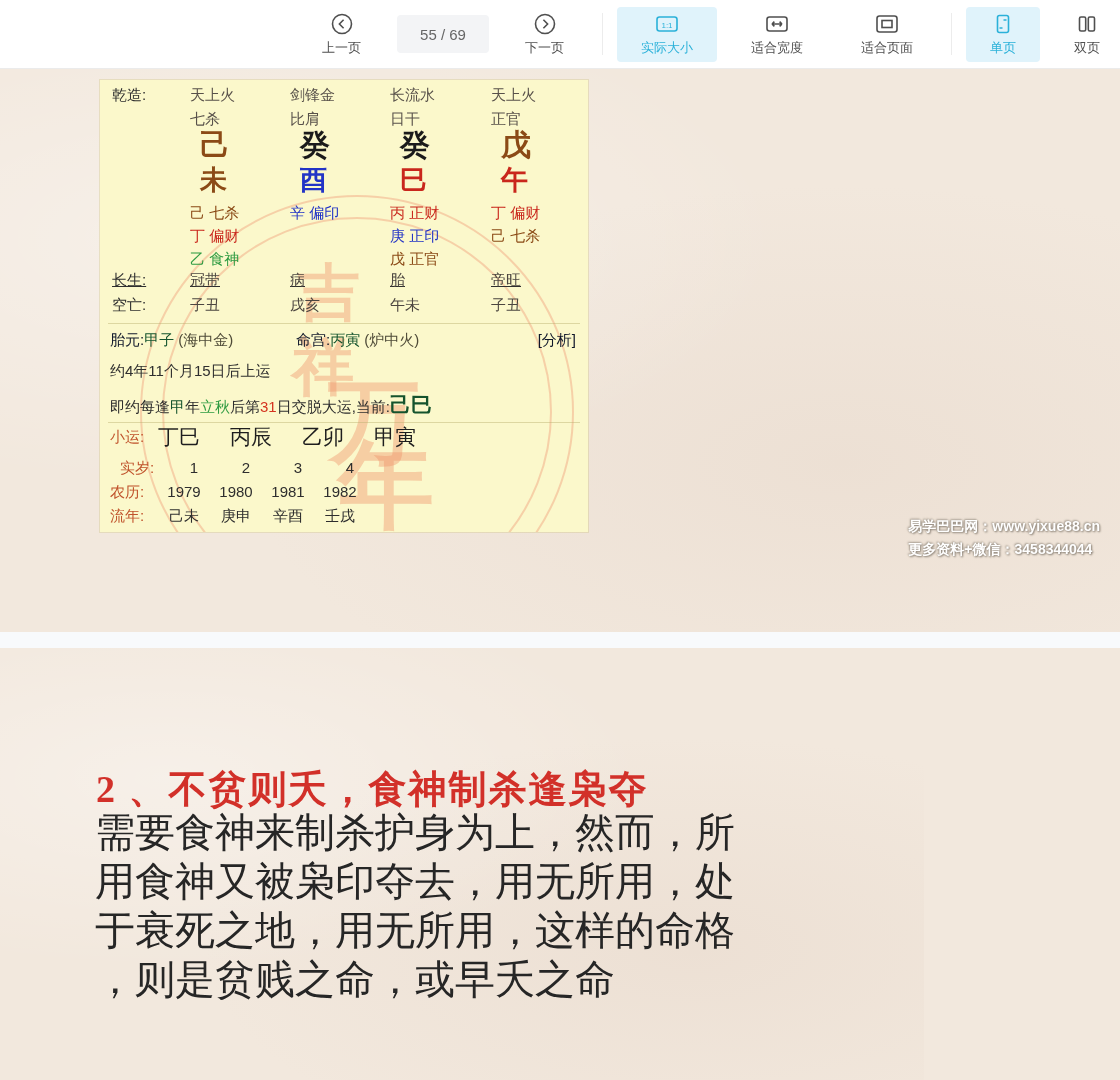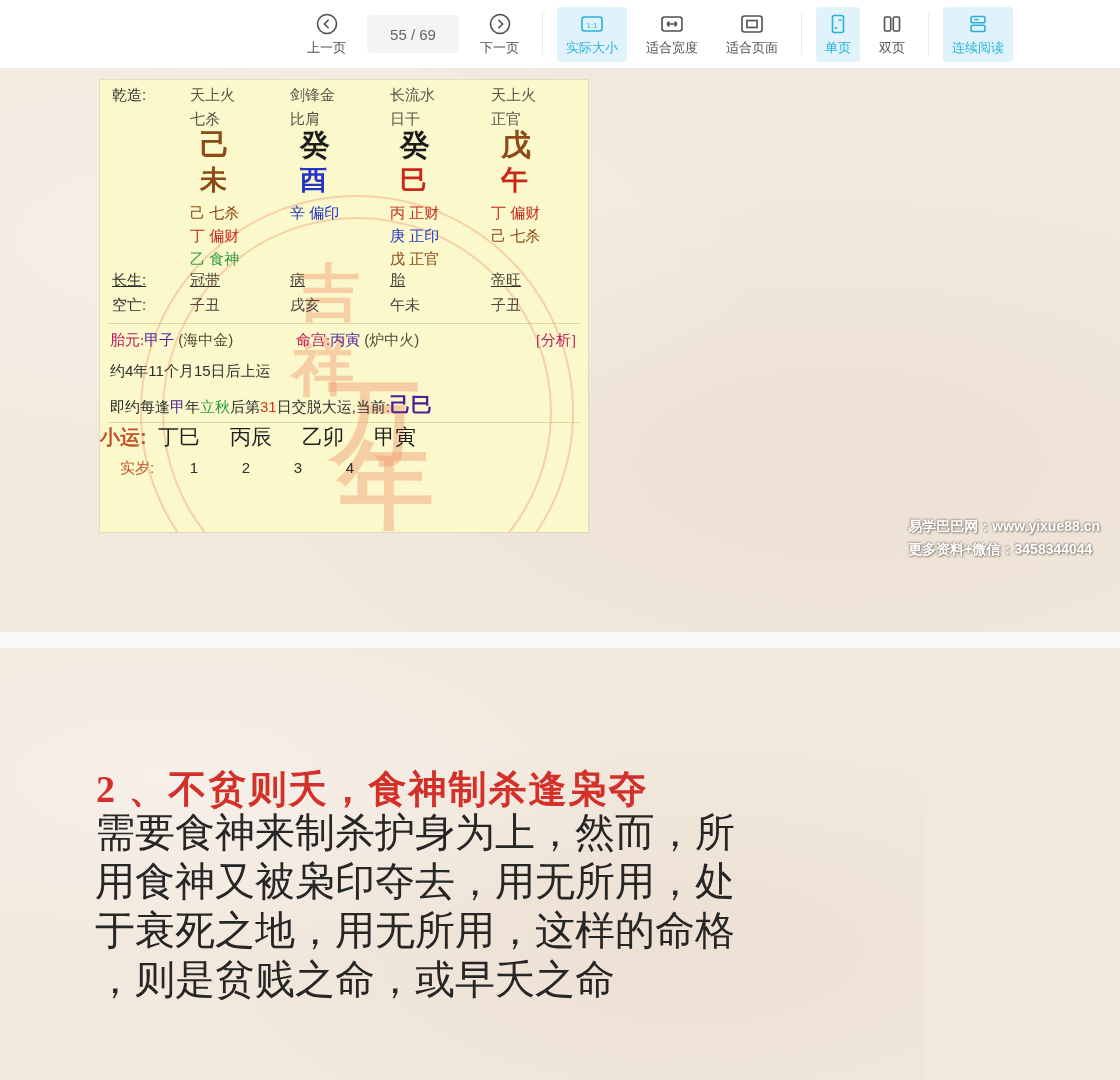--- a/index.html
+++ b/index.html
@@ -10,21 +10,21 @@
   }
   
   .toolbar{
     position:absolute;top:0;left:0;width:1120px;height:68px;
     background:#ffffff;border-bottom:1px solid #ebebeb;
     display:flex;align-items:center;z-index:10;
   }
   .tb-wrap{display:flex;align-items:center;margin-left:298px;gap:10px;}
   .tb-btn{
     display:flex;flex-direction:column;align-items:center;gap:3px;
-    font-size:13px;color:#4f4f4f;padding:5px 9px;border-radius:4px;
+    font-size:13px;color:#4f4f4f;padding:5px 24px;border-radius:4px;
     cursor:pointer;white-space:nowrap;
   }
   .tb-btn svg{display:block;}
   .tb-btn.active{background:#e0f3fb;color:#2ab1d9;}
   .tb-sep{width:1px;height:42px;background:#ececec;margin:0 4px;}
   .page-box{
     width:92px;height:38px;background:#f3f4f6;border-radius:4px;
     display:flex;align-items:center;justify-content:center;
     font-size:15px;color:#666;margin:0 2px;
   }
@@ -62,30 +62,30 @@
   .c-div{position:absolute;left:8px;width:472px;height:1px;background:rgba(185,175,110,0.45);}
   .div1{top:243px;} .div2{top:342px;}
   .r-line{position:absolute;left:10px;white-space:nowrap;}
   .r-ty{top:251px;width:468px;}
   .r-sy{top:282px;}
   .r-dy{top:311px;}
   .analysis{position:absolute;right:2px;top:0;}
   .mg-group{position:absolute;left:186px;top:0;}
   .r-xy{top:344px;display:grid;grid-template-columns:58px 72px 72px 72px 72px;
         font-size:21px;line-height:26px;color:#1e1e1e;position:absolute;left:0;width:420px;}
-  .r-xy .c0{font-size:20px;padding-left:0;line-height:26px;font-weight:bold;}
+  .r-xy .c0{font-size:15px;padding-left:10px;line-height:26px;}
   .num-row{display:grid;grid-template-columns:58px 52px 52px 52px 52px;position:absolute;left:0;width:270px;}
   .num-row .c0{padding-left:10px;}
   .num-row .cc{text-align:center;}
   .r-ss{top:379px;margin-left:10px;} .r-nl{top:403px;} .r-ln{top:427px;}
   
   .ce{color:#8b4a16;} .cf{color:#c9271c;} .cm{color:#2334c6;}
-  .cw{color:#1b1b1b;} .cwd{color:#2f9b42;} .cmar{color:#4c1d95;}
+  .cw{color:#1b1b1b;} .cwd{color:#2f9b42;} .cmar{color:#14532d;}
   .muted{color:#58514a;} .val{color:#4c4640;} .lbl{color:#2e2e2e;}
-  .glbl{color:#be185d;font-family:Liberation Serif, serif;} .rlbl{color:#c0532c;} .rnum{color:#d43420;}
+  .glbl{color:#0f172a;} .rlbl{color:#c0532c;} .rnum{color:#d43420;}
   .nayin-txt{color:#4f4b38;}
   .dy-cur{font-size:21px;font-weight:bold;}
   
   .sitewm{
     position:absolute;right:20px;top:446px;text-align:left;
     font-size:14px;font-weight:bold;color:#ffffff;line-height:23px;
     text-shadow:0 0 2px #9a9085,1px 1px 2px #8d8478,-1px -1px 2px #b5aca0;
   }
   
   .p2-heading{
@@ -313,21 +313,35 @@
     </div>
 
     <div class="num-row r-ss">
       <span class="c0 rlbl">实岁:</span>
       <span class="cc">1</span>
       <span class="cc">2</span>
       <span class="cc">3</span>
       <span class="cc">4</span>
     </div>
 
-
+    <div class="num-row r-nl">
+      <span class="c0 rlbl">农历:</span>
+      <span class="cc">1979</span>
+      <span class="cc">1980</span>
+      <span class="cc">1981</span>
+      <span class="cc">1982</span>
+    </div>
+
+    <div class="num-row r-ln">
+      <span class="c0 rlbl">流年:</span>
+      <span class="cc">己未</span>
+      <span class="cc">庚申</span>
+      <span class="cc">辛酉</span>
+      <span class="cc">壬戌</span>
+    </div>
 
   </div>
 
   <div class="sitewm">
     <div>易学巴巴网：www.yixue88.cn</div>
     <div>更多资料+微信：3458344044</div>
   </div>
 
 </section>
 

